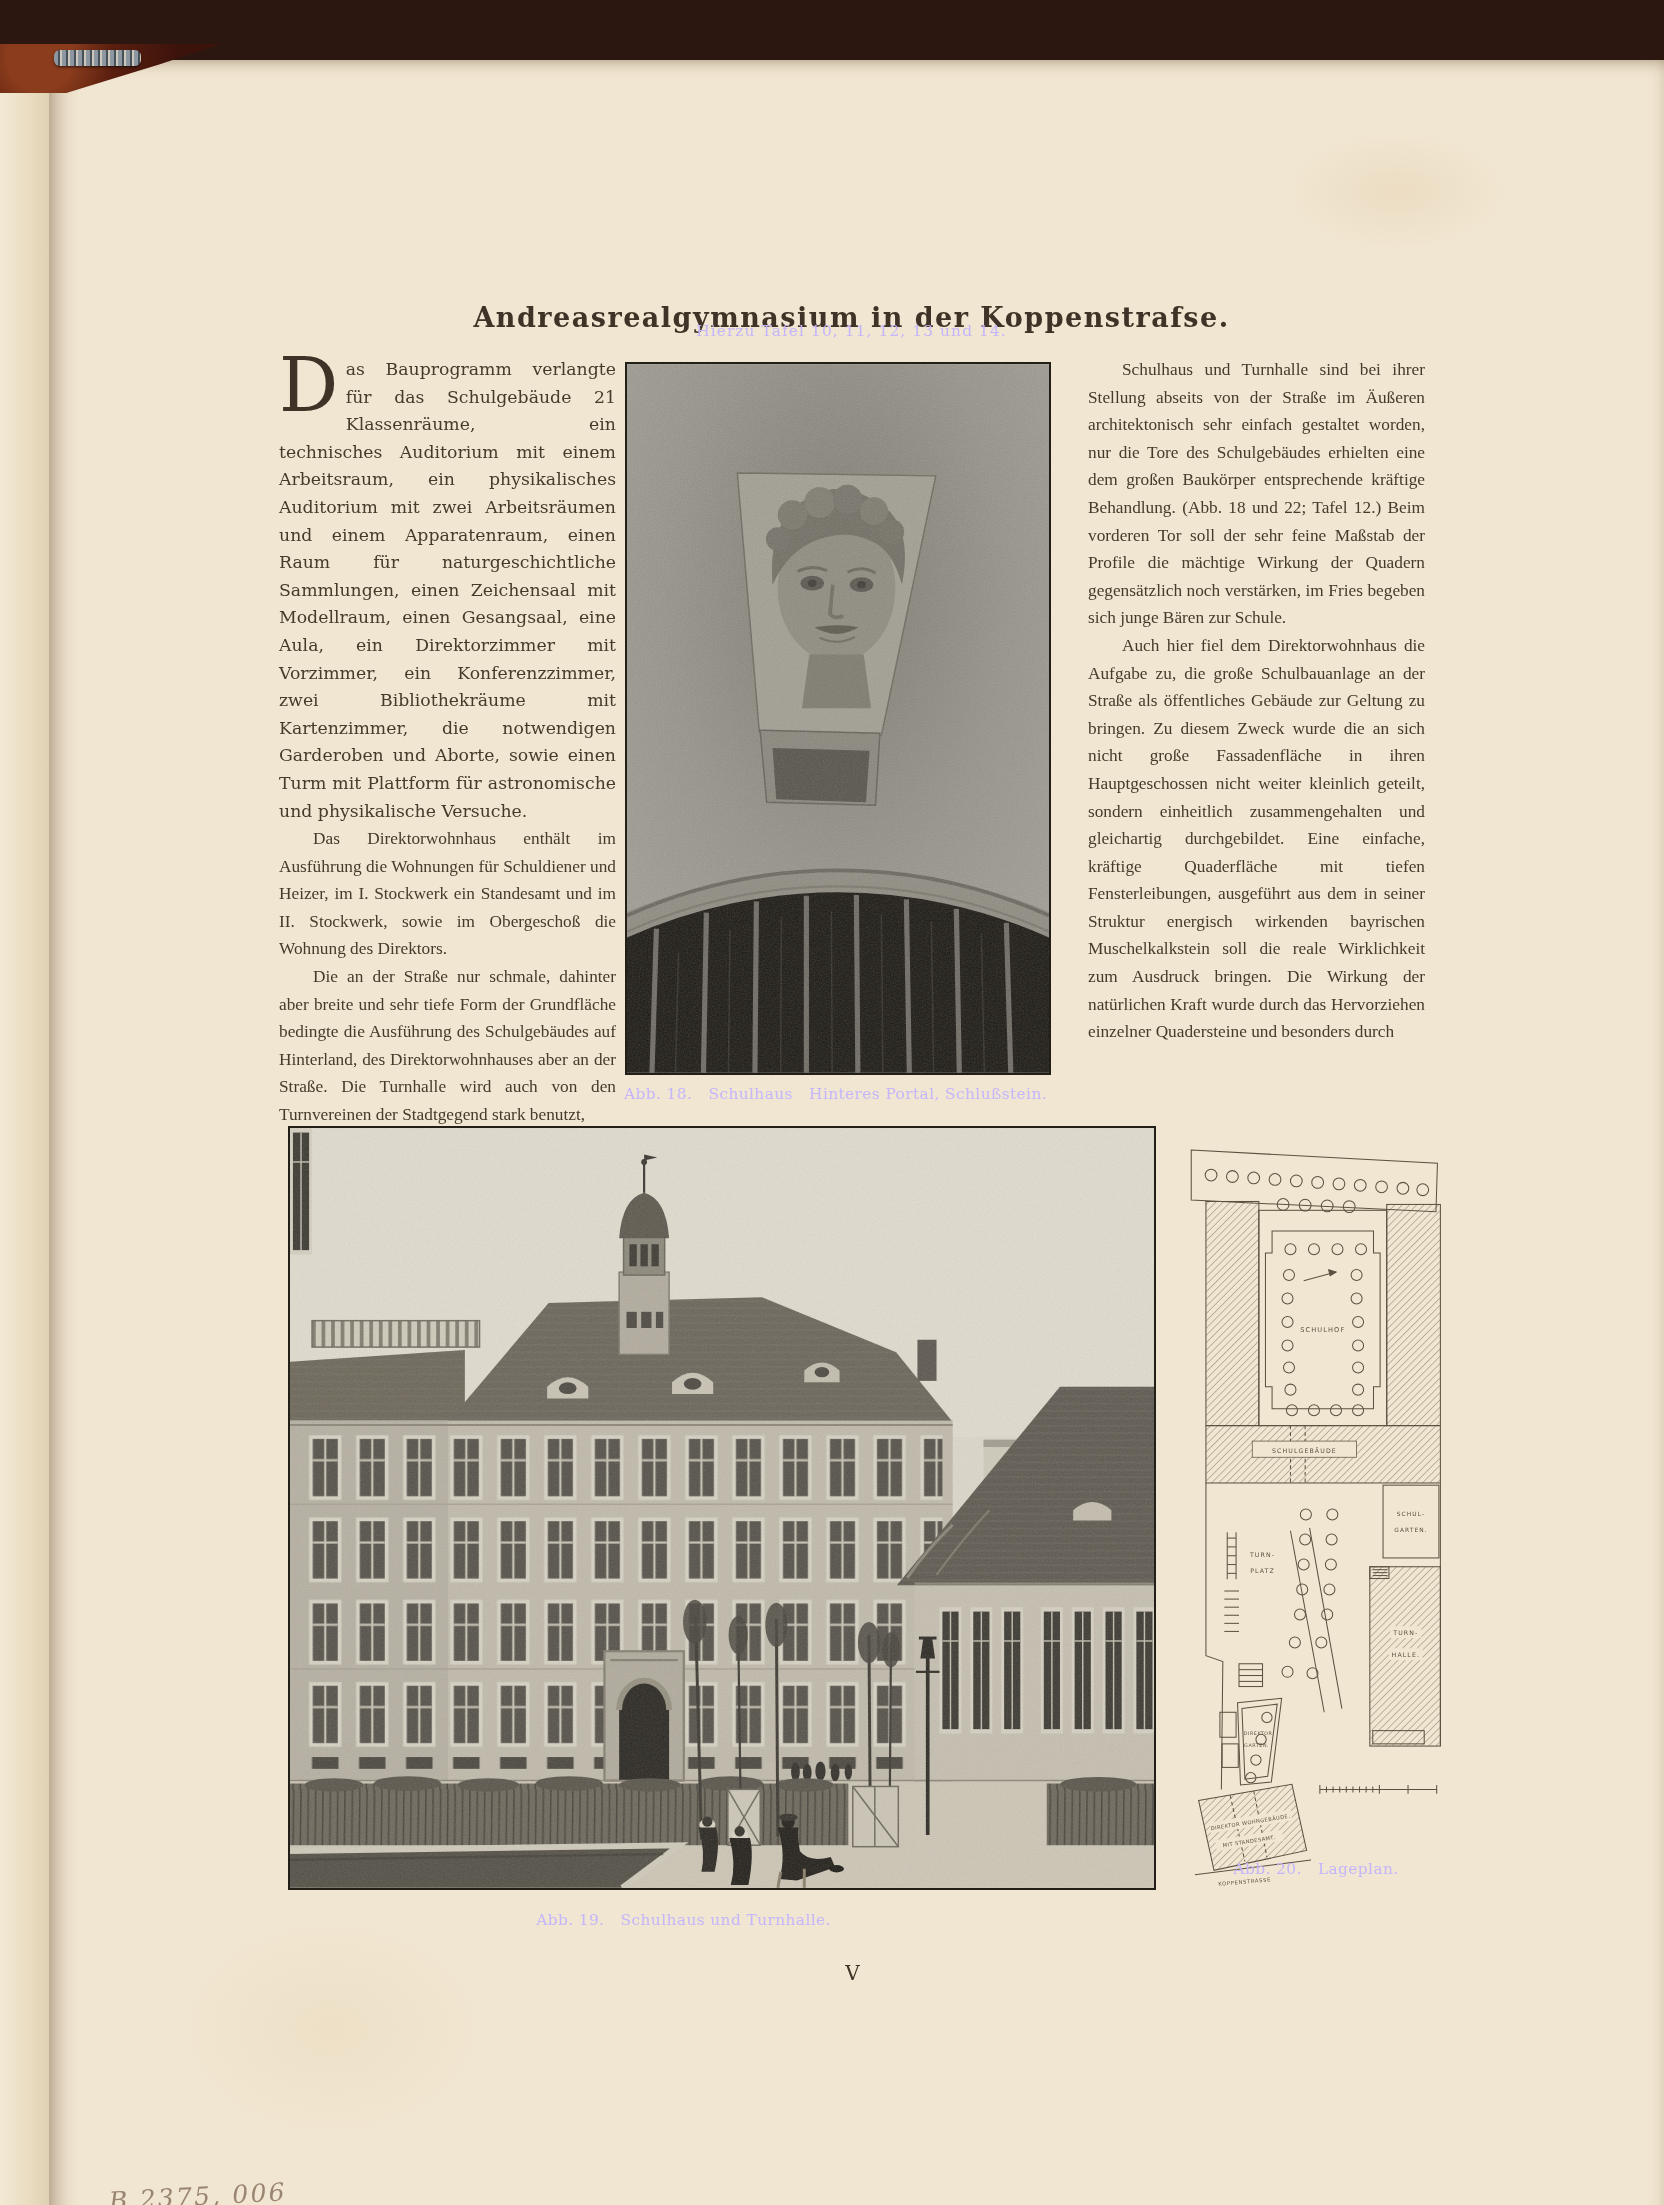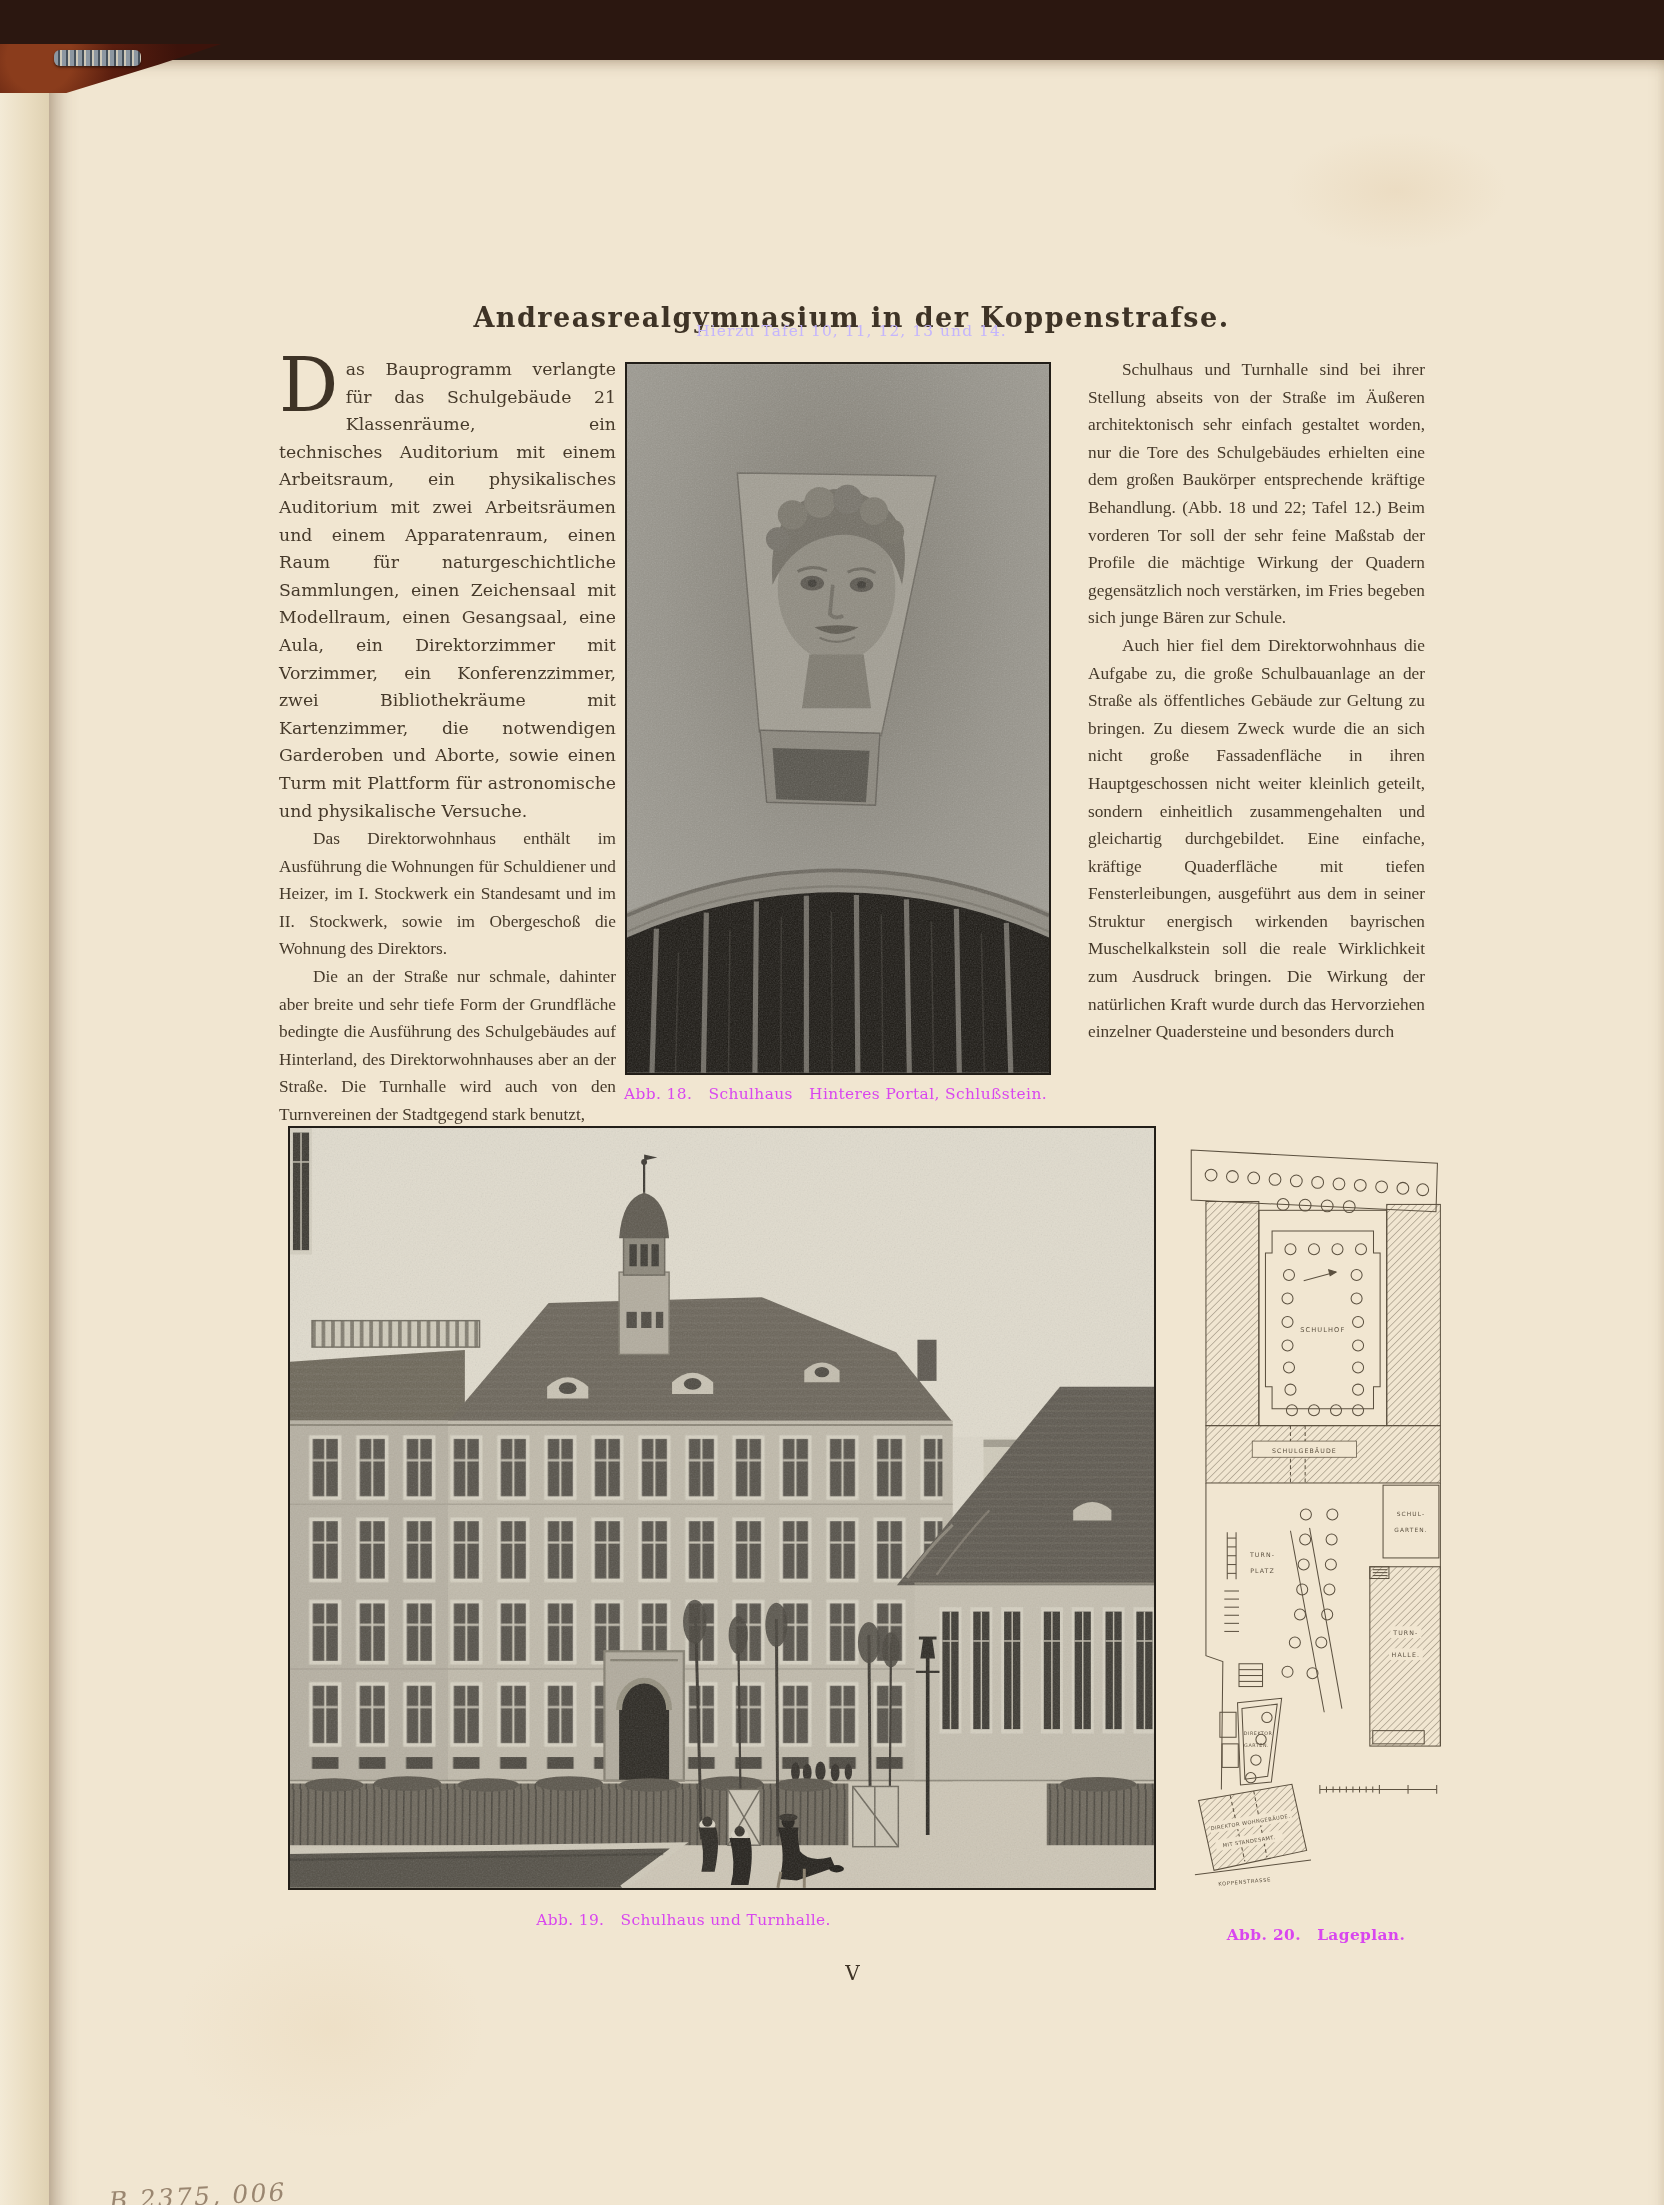--- a/index.html
+++ b/index.html
@@ -29,21 +29,21 @@
   
   .title{position:absolute;left:279px;top:240px;width:1145px;text-align:center;
     font-size:27px;letter-spacing:1.5px;color:#3e3326;white-space:nowrap;}
   .subtitle{position:absolute;left:279px;top:278px;width:1145px;text-align:center;
     font-size:15.4px;letter-spacing:1.1px;color:#c4b5fd;}
   .col{position:absolute;width:337px;font-size:17.3px;line-height:27.6px;
     text-align:justify;color:#463a2b;}
   .col p{margin:0;}
   .col p.ind{text-indent:34px;font-family:Liberation Serif, serif;}
   .dropcap{float:left;font-size:74px;line-height:53px;padding:2.9px 7.4px 0 0;color:#3e3326;}
-  .caption{position:absolute;font-size:15.4px;letter-spacing:0.4px;color:#d946ef;text-align:center;}
+  .caption{position:absolute;font-size:15.4px;letter-spacing:0.4px;color:#c4b5fd;text-align:center;}
   .photo{position:absolute;border:2.9px solid #221e18;box-sizing:content-box;background:#9a968c;
     box-shadow:0 0 0 0.7px #efe4cf inset;}
   .photo svg{display:block;}
   .plan{position:absolute;}
   .pagenum{position:absolute;left:779px;top:1917px;width:147px;text-align:center;
     font-size:20px;color:#3e3326;}
   .handwriting{position:absolute;left:109px;top:2138px;font-style:italic;
     font-size:25px;letter-spacing:2.2px;color:#96olive;color:#9a8670;transform:rotate(-3deg);}
   .plan text{font-family:"DejaVu Sans",sans-serif;fill:#5c5140;}
 </style>
@@ -494,18 +494,18 @@
       <text x="112" y="606" text-anchor="middle" font-size="8.5">PLATZ</text>
       <text x="307" y="690" text-anchor="middle" font-size="8.5">TURN-</text>
       <text x="307" y="720" text-anchor="middle" font-size="8.5">HALLE.</text>
       <text x="106" y="826" text-anchor="middle" font-size="6.5" letter-spacing="0.8">DIREKTOR</text>
       <text x="104" y="842" text-anchor="middle" font-size="6.5" letter-spacing="0.8">GARTEN.</text>
       <text x="96" y="947" text-anchor="middle" font-size="7" letter-spacing="0.6" transform="rotate(-9 96 947)">DIREKTOR WOHNGEBÄUDE.</text>
       <text x="94" y="973" text-anchor="middle" font-size="7" letter-spacing="0.6" transform="rotate(-9 94 973)">MIT STANDESAMT.</text>
       <text x="88" y="1028" text-anchor="middle" font-size="7" letter-spacing="1" transform="rotate(-5 88 1028)">KOPPENSTRASSE</text>
     </g>
   </svg>
-  <div class="caption" style="left:1180px;top:1882px;width:272px;font-weight:bold;">Abb. 20.  Lageplan.</div>
+  <div class="caption" style="left:1180px;top:1816px;width:272px;">Abb. 20.  Lageplan.</div>
 
   <div class="pagenum">V</div>
   <div class="handwriting">B 2375, 006</div>
 </div>
 
 
 </body></html>

